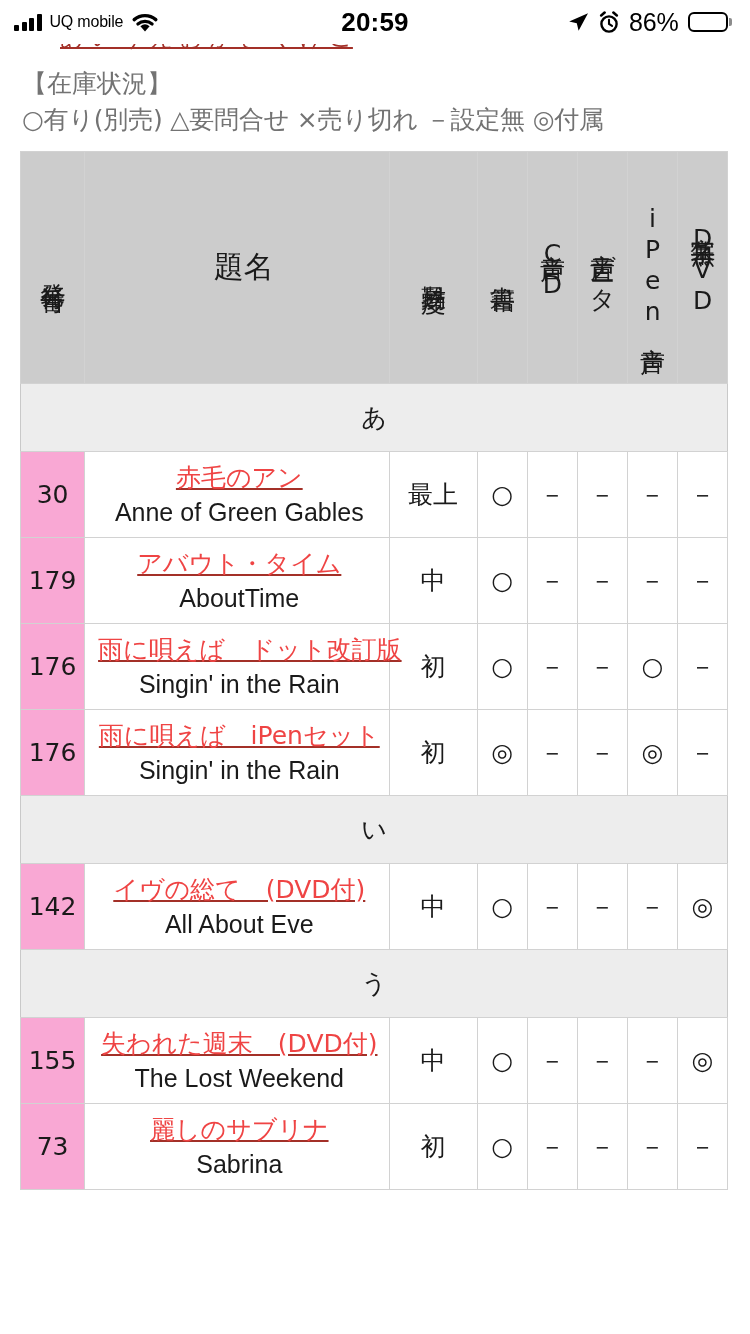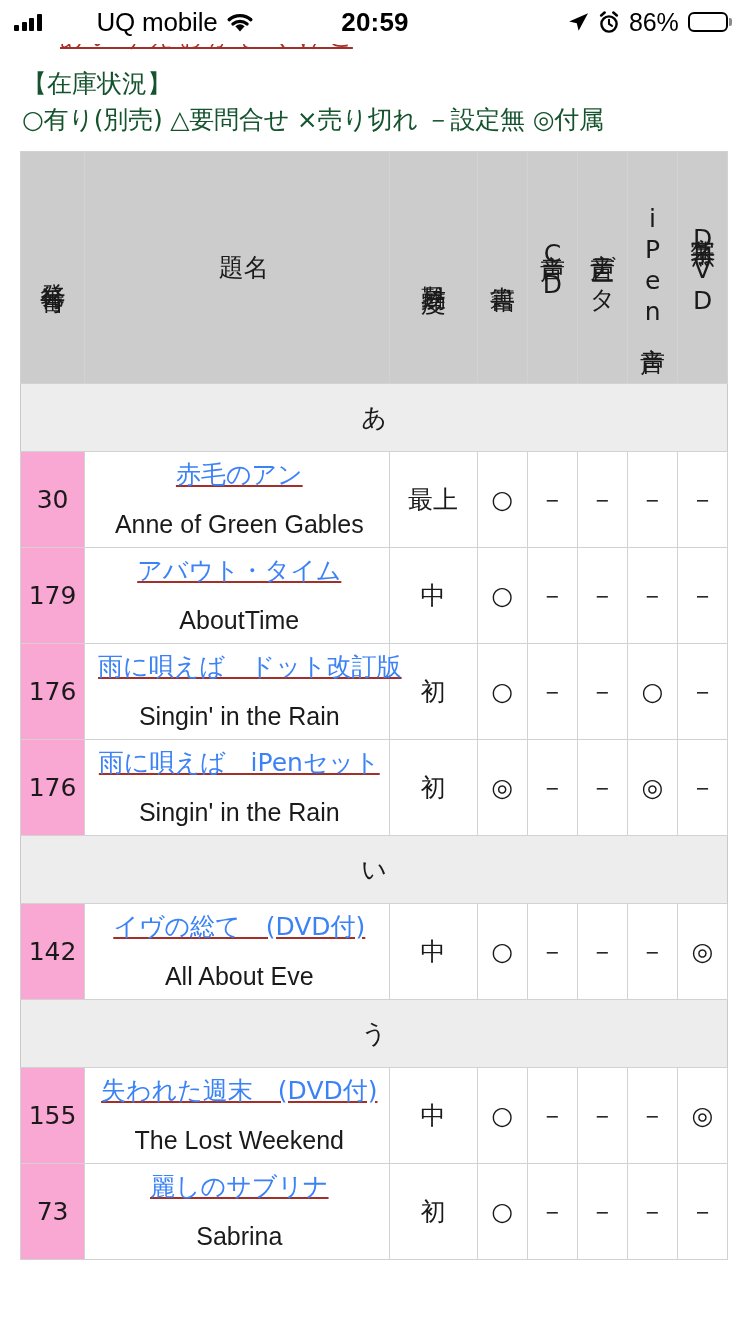--- a/index.html
+++ b/index.html
@@ -27,21 +27,21 @@
     pointer-events:none; font-weight:700; letter-spacing:0.2px;
   }
   .sb-right{ margin-left:auto; display:flex; align-items:center; gap:9px;justify-content:flex-end; }
 
   .bars{ display:flex; align-items:flex-end; gap:2.5px; height:17px; }
   .bars i{ display:block; width:5px; background:#000; border-radius:1px; }
   .bars i:nth-child(1){ height:6px; }
   .bars i:nth-child(2){ height:9px; }
   .bars i:nth-child(3){ height:13px; }
   .bars i:nth-child(4){ height:17px; }
-  .carrier{ font-weight:400; font-size:26px;margin-left:47px; }
+  .carrier{ font-weight:400; font-size:16px; }
 
   .battery{ display:flex; align-items:center; }
   .batt-body{
     width:40px; height:20px; border:2.5px solid #000;
     border-radius:6px; padding:2px; display:block;
   }
   .batt-fill{ width:100%; height:100%; background:#000; border-radius:2.5px; }
   .batt-cap{ width:3px; height:8px; background:#000; border-radius:0 2px 2px 0; margin-left:1.5px; opacity:.45; }
 
   .pct{ font-weight:400; font-size:25px; }
@@ -53,21 +53,21 @@
   }
   .clipped-strip .inner{
     position:absolute; top:-22px; left:60px; right:40px;
     color:#a33028; font-size:23px; white-space:nowrap;
     text-decoration:underline; text-decoration-color:#a33028;
   }
 
   
   .legend{
     padding:8px 0 0 22px;
-    font-size:25px; line-height:1.42; color:#14532d;
+    font-size:25px; line-height:1.42; color:#737373;
     font-family:"DejaVu Sans","Liberation Sans",sans-serif;
   }
   .legend .l2{ letter-spacing:-0.2px; }
 
   
   .table-wrap{ padding:14px 20px 0 20px; }
   table.stock{
     width:708px;
     border-collapse:collapse;
     table-layout:fixed;
@@ -94,21 +94,21 @@
     writing-mode:vertical-rl;
     text-orientation:upright;
     -webkit-text-orientation:upright;
     margin:0 auto;
     line-height:1.42;
     letter-spacing:2px;
     font-size:25px;
     height:100%;
     display:flex; align-items:center; justify-content:center;
   }
-  th.th-title{ text-align:left; padding-left:14px; font-size:25px; }
+  th.th-title{ text-align:left; padding-left:14px; font-size:30px; }
 
   
   col.c-no   { width:64px; }
   col.c-title{ width:304px; }
   col.c-lvl  { width:88px; }
   col.c-book { width:50px; }
   col.c-cd   { width:50px; }
   col.c-data { width:50px; }
   col.c-ipen { width:50px; }
   col.c-dvd  { width:50px; }
@@ -130,32 +130,32 @@
     font-size:26px;
     color:#111;
   }
   td.title{
     text-align:left;
     padding:7px 8px 7px 13px;
     line-height:1.28;
   }
   td.title .jp{
     display:inline-block;
-    color:#3b82f6;
+    color:#ef4444;
     text-decoration:underline;
     text-decoration-color:#a33028;
     text-underline-offset:2px;
     font-size:25px;
     white-space:pre;
   }
   td.title .en{
     display:block;
     color:#1a1a1a;
     font-size:25px;
-    margin-top:17px;
+    margin-top:2px;
     font-family:"Liberation Sans","DejaVu Sans",sans-serif;
   }
   td.lvl{ font-size:26px; }
   td.mark{ font-size:25px; font-family:"DejaVu Sans",sans-serif; }
 </style>
 </head>
 <body>
 
 <div class="statusbar">
   <div class="sb-left">

